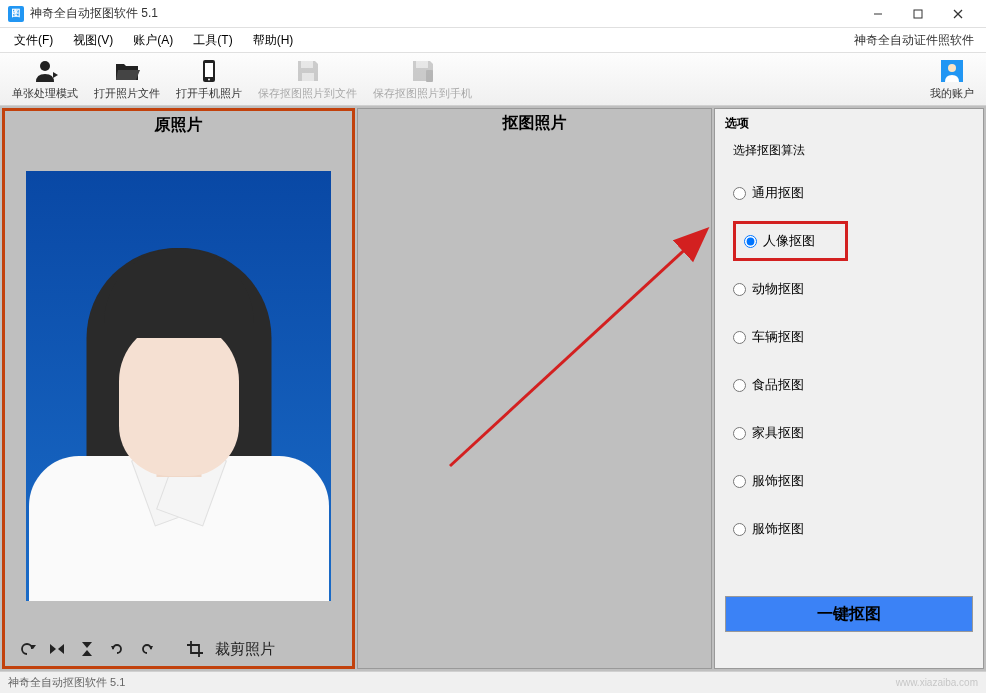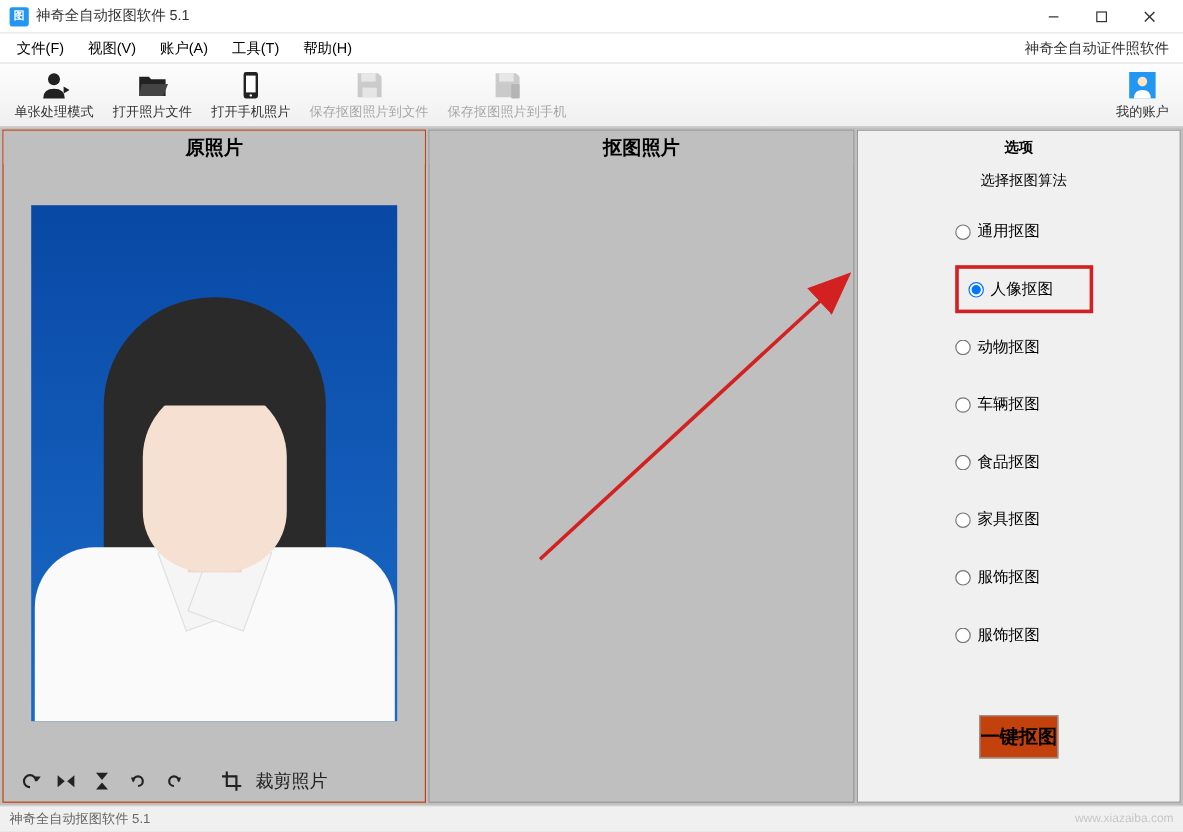--- a/index.html
+++ b/index.html
@@ -18,23 +18,23 @@
     
     .toolbar { height: 54px; background: linear-gradient(#fdfdfd, #f0f0f0); border-top: 1px solid #e0e0e0; border-bottom: 1px solid #d0d0d0; display: flex; align-items: center; padding: 0 4px; }
     .toolbar-btn { display: flex; flex-direction: column; align-items: center; justify-content: center; padding: 4px 8px; cursor: pointer; height: 50px; }
     .toolbar-btn.disabled { opacity: 0.4; cursor: default; }
     .toolbar-icon { width: 26px; height: 26px; margin-bottom: 2px; display: flex; align-items: center; justify-content: center; }
     .toolbar-label { font-size: 11px; color: #333; white-space: nowrap; }
     .toolbar-spacer { flex: 1; }
     
     .content { flex: 1; display: flex; background: #bfbfbf; }
     
-    .panel-left { width: 353px; background: #bfbfbf; border: 1px solid #c2410c; margin: 2px; display: flex; flex-direction: column; }
+    .panel-left { width: 353px; background: #bfbfbf; border: 3px solid #c2410c; margin: 2px; display: flex; flex-direction: column; }
     .panel-center { flex: 1; background: #bfbfbf; border: 1px solid #999; margin: 2px 0; display: flex; flex-direction: column; }
-    .panel-right { width: 270px; background: #f0f0f0; border: 1px solid #999; margin: 2px; display: flex; flex-direction: column; padding: 6px 10px; align-items: center; }
+    .panel-right { width: 270px; background: #f0f0f0; border: 1px solid #999; margin: 2px; display: flex; flex-direction: column; padding: 6px 10px; }
     
     .panel-header { height: 28px; background: #bfbfbf; display: flex; align-items: center; justify-content: center; font-size: 16px; font-weight: bold; color: #000; }
     
     .photo-container { flex: 1; display: flex; align-items: center; justify-content: center; padding: 10px; }
     .photo-placeholder { width: 305px; height: 430px; background: linear-gradient(180deg, #0948a5 0%, #1a6bc7 100%); position: relative; overflow: hidden; }
     
     .portrait { position: absolute; top: 0; left: 0; right: 0; bottom: 0; }
     .face { position: absolute; left: 50%; top: 35%; transform: translateX(-50%); width: 120px; height: 155px; background: #f5e0d2; border-radius: 60px 60px 50px 50px; }
     .hair-back { position: absolute; left: 50%; top: 18%; transform: translateX(-50%); width: 185px; height: 280px; background: #2a2a2a; border-radius: 90px 90px 30px 30px; }
     .hair-front { position: absolute; left: 50%; top: 18%; transform: translateX(-50%); width: 150px; height: 90px; background: #2a2a2a; border-radius: 75px 75px 0 0; }
@@ -48,21 +48,21 @@
     .tool-label { font-size: 15px; color: #222; margin-left: 2px; }
     
     .options-title { font-size: 12px; font-weight: bold; margin-bottom: 6px; }
     .options-subtitle { font-size: 12px; margin: 4px 0 10px 8px; }
     .radio-group { display: flex; flex-direction: column; gap: 0; padding-left: 8px; }
     .radio-item { display: flex; align-items: center; height: 48px; font-size: 13px; cursor: pointer; }
     .radio-item input { margin-right: 6px; }
     .radio-item.highlighted { border: 3px solid #d32020; padding: 8px 30px 8px 8px; margin: 4px 0; display: inline-flex; align-self: flex-start; height: auto; }
     
     .action-area { margin-top: auto; padding: 10px 0 30px 0; }
-    .action-btn { width: 100%; height: 36px; background: #c2410c; border: 1px solid #999; font-size: 16px; font-weight: bold; cursor: pointer; }
+    .action-btn { width: 100%; height: 36px; background: #3b82f6; border: 1px solid #999; font-size: 16px; font-weight: bold; cursor: pointer; }
     
     .arrow-line { position: absolute; pointer-events: none; z-index: 100; }
     
     .statusbar { height: 22px; background: #f0f0f0; border-top: 1px solid #d0d0d0; display: flex; align-items: center; padding: 0 8px; font-size: 11px; color: #666; }
     .statusbar-right { margin-left: auto; font-size: 10px; opacity: 0.3; }
     
     svg { display: block; }
   </style>
 </head>
 <body>

